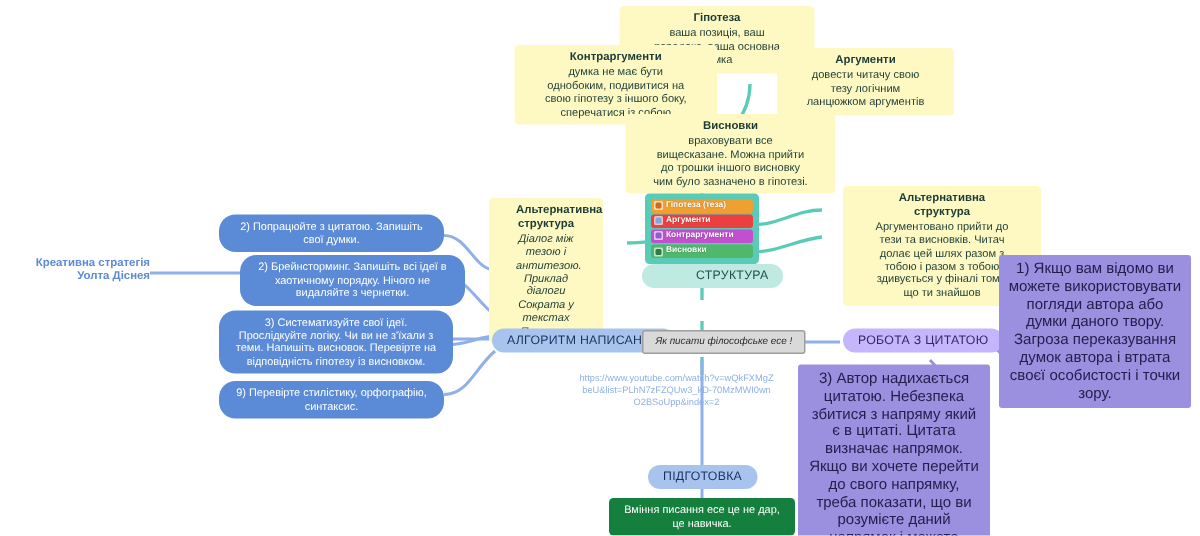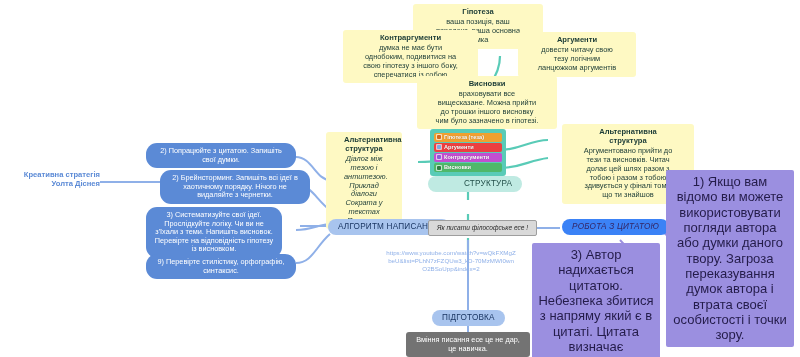--- a/index.html
+++ b/index.html
@@ -52,45 +52,45 @@
 
   
   .blue {
     background: #5b8ad6;
     color: #ffffff;
     border-radius: 11px;
     padding: 4px 8px;
     font-size: 7.3px;
   }
   .blue-sq {
-    background: #737373;
+    background: #15803d;
     color: #ffffff;
     border-radius: 3px;
     padding: 4px 7px;
     font-size: 7.3px;
   }
   
   .purple {
     background: #9b8fe0;
     color: #241c4a;
     border-radius: 2px;
     padding: 4px 6px;
-    font-size: 13px;
+    font-size: 10px;
   }
   
   .pill {
     border-radius: 10px;
     padding: 3px 10px;
     font-size: 8.2px;
     letter-spacing: .2px;
     white-space: nowrap;
   }
   .pill-teal  { background: #bfeae2; color: #23504a; padding-left: 36px; }
   .pill-blue  { background: #a8c4ee; color: #16325f; }
-  .pill-purple{ background: #3b82f6; color: #342766; font-style: italic; }
+  .pill-purple{ background: #c4b5fd; color: #342766; }
   .pill-blue2 { background: #a8c4ee; color: #16325f; }
 
   .center-node {
     background: #d9d9d9;
     color: #2a2a2a;
     border: 1px solid #9e9e9e;
     border-radius: 2px;
     padding: 3px 8px;
     font-size: 6.6px;
     font-style: italic;
@@ -251,21 +251,21 @@
   <div class="node pill pill-teal" style="left:428px; top:176px;">
     <span>СТРУКТУРА</span>
   </div>
 
   <div class="node blue" style="left:146px; top:143px; width:150px;">
     <span>2) Попрацюйте з цитатою. Запишіть свої думки.</span>
   </div>
   <div class="node blue" style="left:146px; top:170px; width:150px;margin-left:14px;">
     <span>2) Брейнсторминг. Запишіть всі ідеї в хаотичному порядку. Нічого не видаляйте з чернетки.</span>
   </div>
-  <div class="node blue" style="left:146px; top:207px; width:136px;">
+  <div class="node blue" style="left:146px; top:207px; width:156px;">
     <span>3) Систематизуйте свої ідеї. Прослідкуйте логіку. Чи ви не з'їхали з теми. Напишіть висновок. Перевірте на відповідність гіпотезу із висновком.</span>
   </div>
   <div class="node blue" style="left:146px; top:254px; width:150px;">
     <span>9) Перевірте стилістику, орфографію, синтаксис.</span>
   </div>
 
   <div class="node side-label" style="left:10px; top:170px; width:90px;">
     <span>Креативна стратегія Уолта Діснея</span>
   </div>
 

